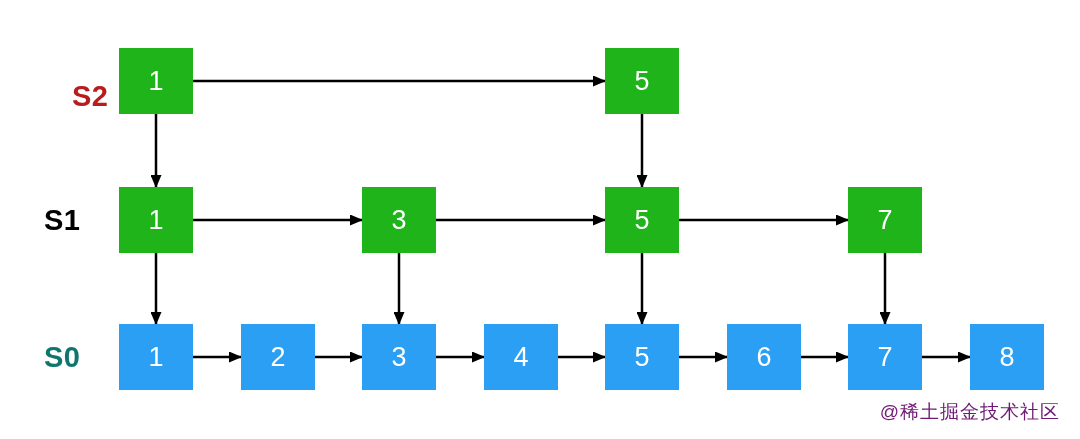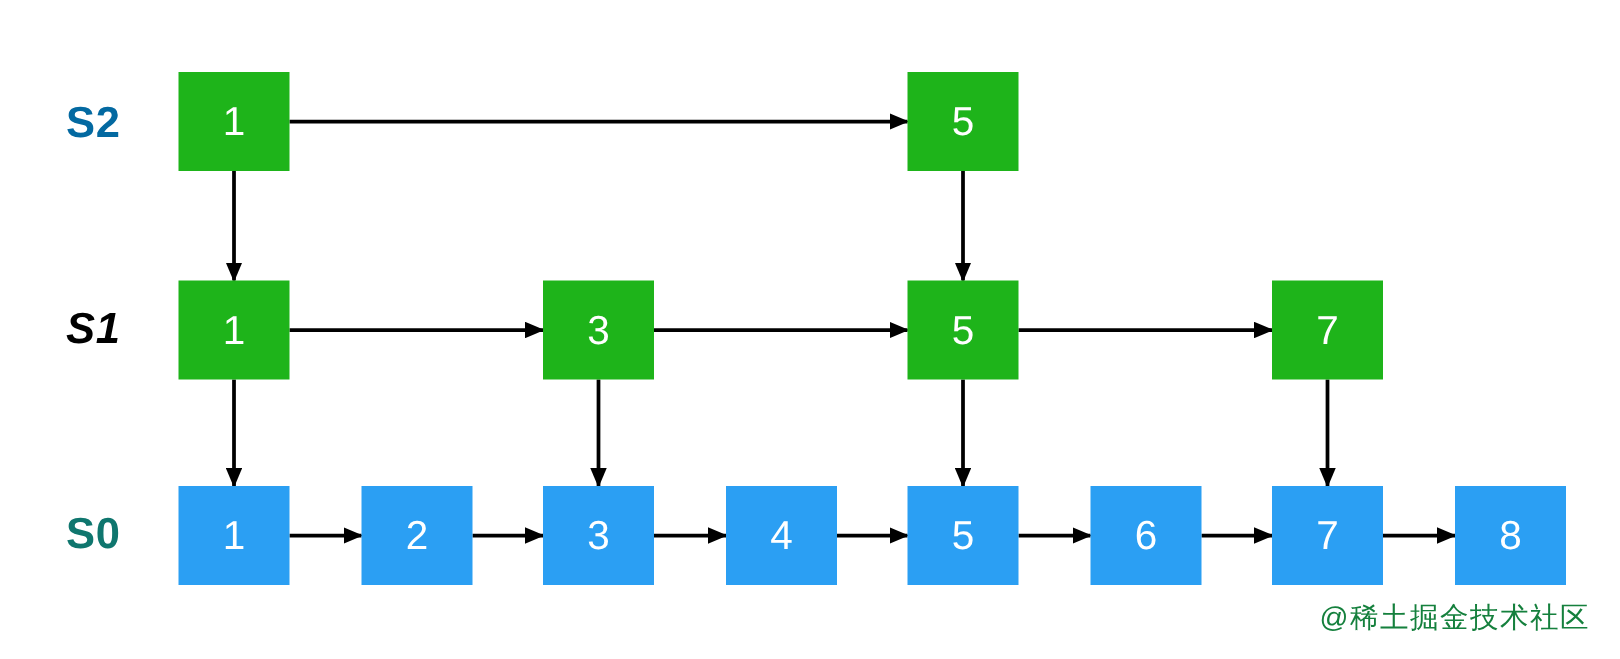--- a/index.html
+++ b/index.html
@@ -66,32 +66,32 @@
       <line x1="801" y1="357" x2="848" y2="357" stroke="#000000" stroke-width="2.5" marker-end="url(#ah)"></line>
       <line x1="922" y1="357" x2="970" y2="357" stroke="#000000" stroke-width="2.5" marker-end="url(#ah)"></line>
       <line x1="156" y1="114" x2="156" y2="187" stroke="#000000" stroke-width="2.5" marker-end="url(#ah)"></line>
       <line x1="642" y1="114" x2="642" y2="187" stroke="#000000" stroke-width="2.5" marker-end="url(#ah)"></line>
       <line x1="156" y1="253" x2="156" y2="324" stroke="#000000" stroke-width="2.5" marker-end="url(#ah)"></line>
       <line x1="399" y1="253" x2="399" y2="324" stroke="#000000" stroke-width="2.5" marker-end="url(#ah)"></line>
       <line x1="642" y1="253" x2="642" y2="324" stroke="#000000" stroke-width="2.5" marker-end="url(#ah)"></line>
       <line x1="885" y1="253" x2="885" y2="324" stroke="#000000" stroke-width="2.5" marker-end="url(#ah)"></line>
     </svg>
   <div id="nodes">
-      <div class="level-label" style="top: 83px; color: #0369a1;">S2</div>
+      <div class="level-label" style="top: 96px; color: #b91c1c; margin-left: 28px;">S2</div>
       <div class="node" style="left: 119px; top: 48px; background: rgb(30, 180, 26); color: rgb(255, 255, 255);">1</div>
       <div class="node" style="left: 605px; top: 48px; background: rgb(30, 180, 26); color: rgb(255, 255, 255);">5</div>
-      <div class="level-label" style="top: 220px; color: rgb(0, 0, 0); font-style: italic;">S1</div>
+      <div class="level-label" style="top: 220px; color: rgb(0, 0, 0);">S1</div>
       <div class="node" style="left: 119px; top: 187px; background: rgb(30, 180, 26); color: rgb(255, 255, 255);">1</div>
       <div class="node" style="left: 362px; top: 187px; background: rgb(30, 180, 26); color: rgb(255, 255, 255);">3</div>
       <div class="node" style="left: 605px; top: 187px; background: rgb(30, 180, 26); color: rgb(255, 255, 255);">5</div>
       <div class="node" style="left: 848px; top: 187px; background: rgb(30, 180, 26); color: rgb(255, 255, 255);">7</div>
       <div class="level-label" style="top: 357px; color: #0f766e;">S0</div>
       <div class="node" style="left: 119px; top: 324px; background: rgb(43, 159, 243); color: rgb(255, 255, 255);">1</div>
       <div class="node" style="left: 241px; top: 324px; background: rgb(43, 159, 243); color: rgb(255, 255, 255);">2</div>
       <div class="node" style="left: 362px; top: 324px; background: rgb(43, 159, 243); color: rgb(255, 255, 255);">3</div>
       <div class="node" style="left: 484px; top: 324px; background: rgb(43, 159, 243); color: rgb(255, 255, 255);">4</div>
       <div class="node" style="left: 605px; top: 324px; background: rgb(43, 159, 243); color: rgb(255, 255, 255);">5</div>
       <div class="node" style="left: 727px; top: 324px; background: rgb(43, 159, 243); color: rgb(255, 255, 255);">6</div>
       <div class="node" style="left: 848px; top: 324px; background: rgb(43, 159, 243); color: rgb(255, 255, 255);">7</div>
       <div class="node" style="left: 970px; top: 324px; background: rgb(43, 159, 243); color: rgb(255, 255, 255);">8</div>
     </div>
-  <div class="watermark" style="color: #15803d; margin-top: 12px;">@稀土掘金技术社区</div>
+  <div class="watermark" style="color: #701a75; margin-top: 12px;">@稀土掘金技术社区</div>
 </div>
 
 </body></html>

